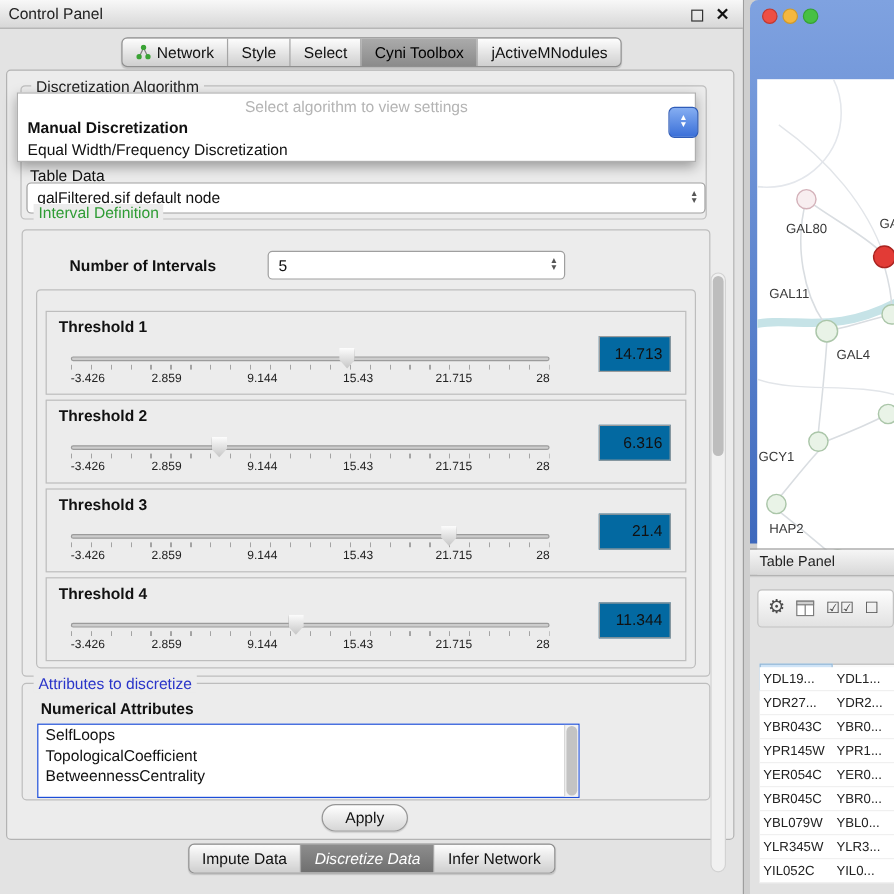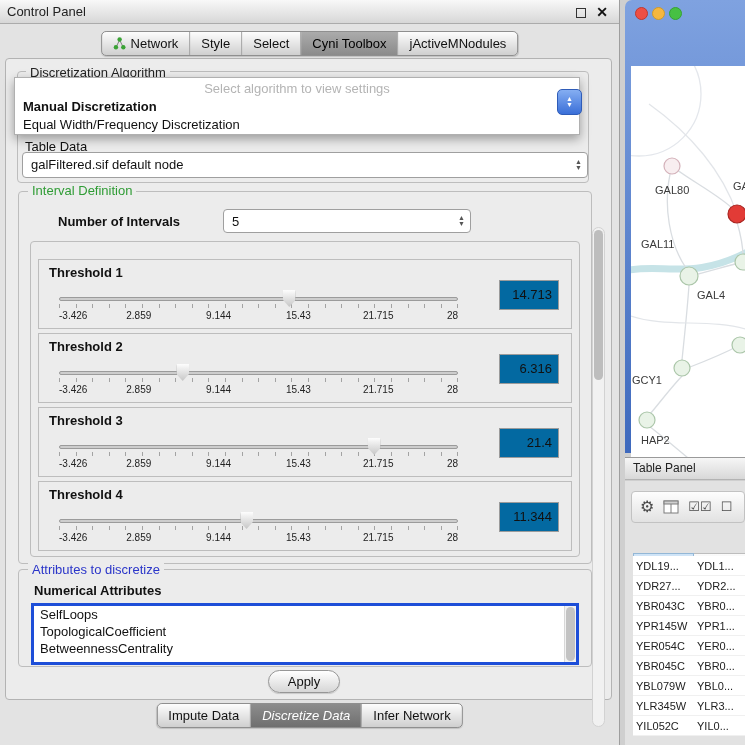--- a/index.html
+++ b/index.html
@@ -73,22 +73,22 @@
   .tick-labels span:nth-child(1){ left:0; transform:none; }
   .tick-labels span:nth-child(2){ left:20%; }
   .tick-labels span:nth-child(3){ left:40%; }
   .tick-labels span:nth-child(4){ left:60%; }
   .tick-labels span:nth-child(5){ left:80%; }
   .tick-labels span:nth-child(6){ left:100%; transform:translateX(-100%); }
   .t-value { position:absolute; right:12px; top:20px; width:60px; height:30px; background:#0369a1;
     border:1px solid #9b9b9b; font-size:13px; line-height:28px; text-align:right; padding-right:6px; color:#111; }
 
   
-  .attr-list { position:absolute; left:25px; top:544px; width:548px; height:62px; background:#fff;
-    border:3px solid #1d4ed8; overflow:hidden; font-size:13px; }
+  .attr-list { position:absolute; left:25px; top:544px; width:452px; height:62px; background:#fff;
+    border:1px solid #1d4ed8; overflow:hidden; font-size:13px; }
   .attr-list .item { height:17px; line-height:17px; padding-left:6px; color:#111; white-space:nowrap; }
   .list-scroll { position:absolute; right:0; top:0; width:12px; height:100%; background:#f2f2f2; border-left:1px solid #d8d8d8; }
   .list-scroll .th { position:absolute; left:1px; right:1px; top:1px; bottom:1px; background:#c3c3c3; border-radius:5px; }
 
   .apply-btn { position:absolute; left:262px; top:611px; width:72px; height:23px; border-radius:12px;
     background:linear-gradient(#ffffff,#d6d6d6); border:1px solid #969696; font-size:13px; color:#111;
     text-align:center; line-height:21px; box-shadow:0 1px 1px rgba(0,0,0,.15); }
 
   .vscroll { position:absolute; right:6px; top:168px; width:13px; height:500px; background:#f1f1f1;
     border:1px solid #d2d2d2; border-radius:7px; }
@@ -177,21 +177,21 @@
       <span class="lbl" style="left:19px; top:80px;">Table Data</span>
       <div class="combo" style="left:16px; top:93px; width:566px; height:26px;">
         <span>galFiltered.sif default node</span>
         <span class="stepper">
             <span>▲</span>
             <span>▼</span>
           </span>
       </div>
 
       <div class="groupbox" style="left:12px; top:132px; width:574px; height:373px;"></div>
-      <span class="legend green" style="left:22px; top:124px;">Interval Definition</span>
+      <span class="legend green" style="left:22px; top:111px;">Interval Definition</span>
 
       <span class="lbl bold" style="left:52px; top:155px;">Number of Intervals</span>
       <div class="combo" style="left:217px; top:150px; width:248px; height:24px;">
         <span>5</span>
         <span class="stepper">
             <span>▲</span>
             <span>▼</span>
           </span>
       </div>
 

